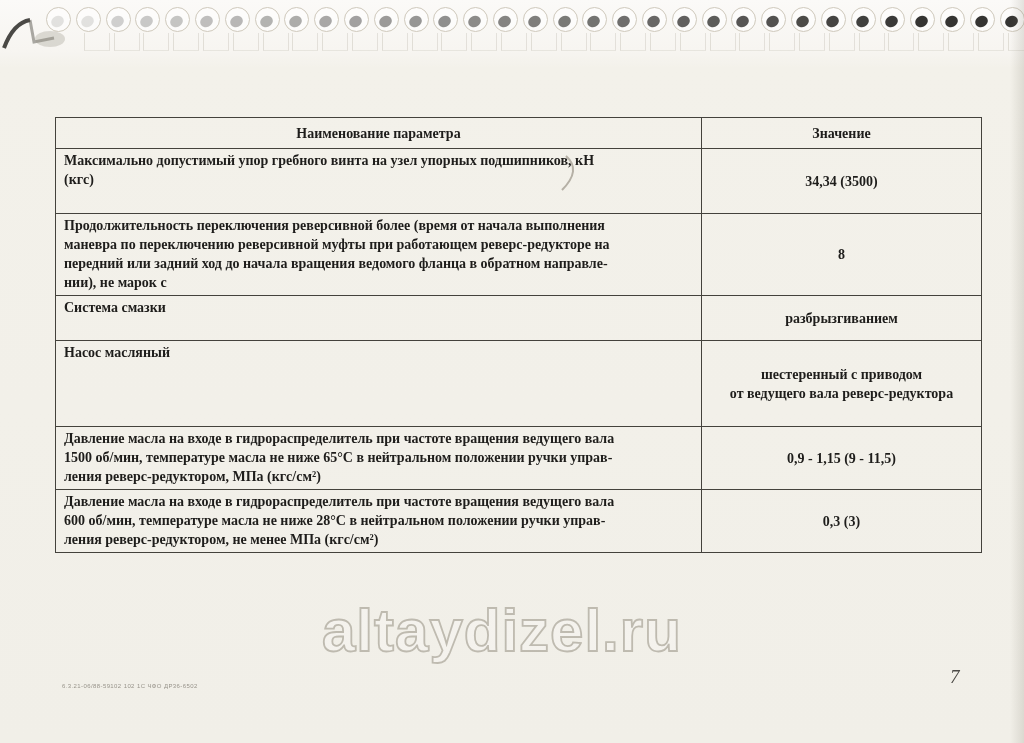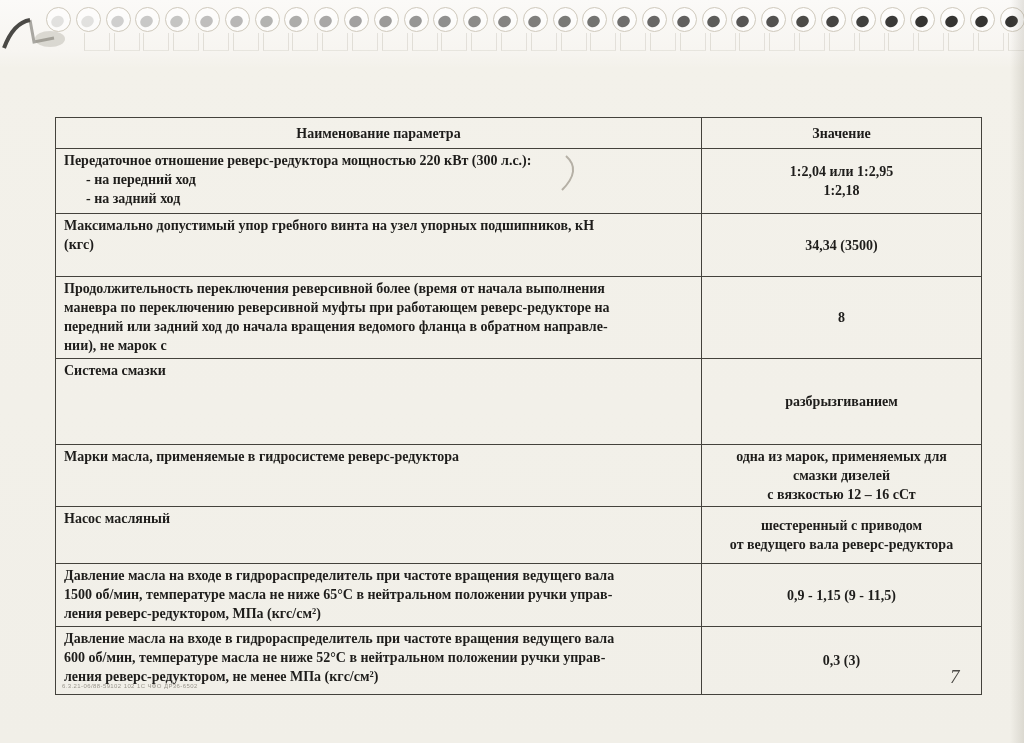--- a/index.html
+++ b/index.html
@@ -209,31 +209,20 @@
         </colgroup>
       <thead>
         <tr>
           <th>Наименование параметра</th>
           <th>Значение</th>
         </tr>
       </thead>
       <tbody>
           <tr>
             <td class="name-cell">
-              <div>Передаточное отношение реверс-редуктора мощностью 220 кВт (300 л.с.):</div>
-              <div class="sub-line">- на передний ход</div>
-              <div class="sub-line">- на задний ход</div>
-            </td>
-            <td class="value-cell">
-              <div>1:2,04 или 1:2,95</div>
-              <div>1:2,18</div>
-            </td>
-          </tr>
-          <tr>
-            <td class="name-cell">
               <div>Максимально допустимый упор гребного винта на узел упорных подшипников, кН</div>
               <div>(кгс)</div>
             </td>
             <td class="value-cell">
               <div>34,34 (3500)</div>
             </td>
           </tr>
           <tr>
             <td class="name-cell">
               <div>Продолжительность переключения реверсивной более (время от начала выполнения</div>
@@ -248,61 +237,52 @@
           <tr>
             <td class="name-cell">
               <div>Система смазки</div>
             </td>
             <td class="value-cell">
               <div>разбрызгиванием</div>
             </td>
           </tr>
           <tr>
             <td class="name-cell">
-              <div>Марки масла, применяемые в гидросистеме реверс-редуктора</div>
-            </td>
-            <td class="value-cell">
-              <div>одна из марок, применяемых для</div>
-              <div>смазки дизелей</div>
-              <div>с вязкостью 12 – 16  сСт</div>
-            </td>
-          </tr>
-          <tr>
-            <td class="name-cell">
               <div>Насос масляный</div>
             </td>
             <td class="value-cell">
               <div>шестеренный с приводом</div>
               <div>от ведущего вала реверс-редуктора</div>
             </td>
           </tr>
           <tr>
             <td class="name-cell">
               <div>Давление масла на входе в гидрораспределитель при частоте вращения ведущего вала</div>
               <div>1500 об/мин, температуре масла не ниже 65°С в нейтральном положении ручки управ-</div>
               <div>ления реверс-редуктором, МПа (кгс/см²)</div>
             </td>
             <td class="value-cell">
               <div>0,9 - 1,15 (9 - 11,5)</div>
             </td>
           </tr>
           <tr>
             <td class="name-cell">
               <div>Давление масла на входе в гидрораспределитель при частоте вращения ведущего вала</div>
-              <div>600 об/мин, температуре масла не ниже 52°С в нейтральном положении ручки управ-</div>
+              <div>600 об/мин, температуре масла не ниже 28°С в нейтральном положении ручки управ-</div>
               <div>ления реверс-редуктором, не менее МПа (кгс/см²)</div>
             </td>
             <td class="value-cell">
               <div>0,3 (3)</div>
             </td>
           </tr>
         </tbody>
     </table>
   </div>
 
   <svg class="pen-mark" width="40" height="42" viewBox="0 0 40 42">
     <path d="M14 4 q16 14 -4 34" stroke="rgba(120,112,98,0.5)" stroke-width="2" fill="none"></path>
   </svg>
 
+  <div class="watermark">altaydizel.ru</div>
   <div class="footer-code">6.3.21-06/88-59102 102 1С ЧФО ДР36-6502</div>
   <div class="page-number">7</div>
   <div class="edge-shade"></div>
 </div>
 
 </body></html>

